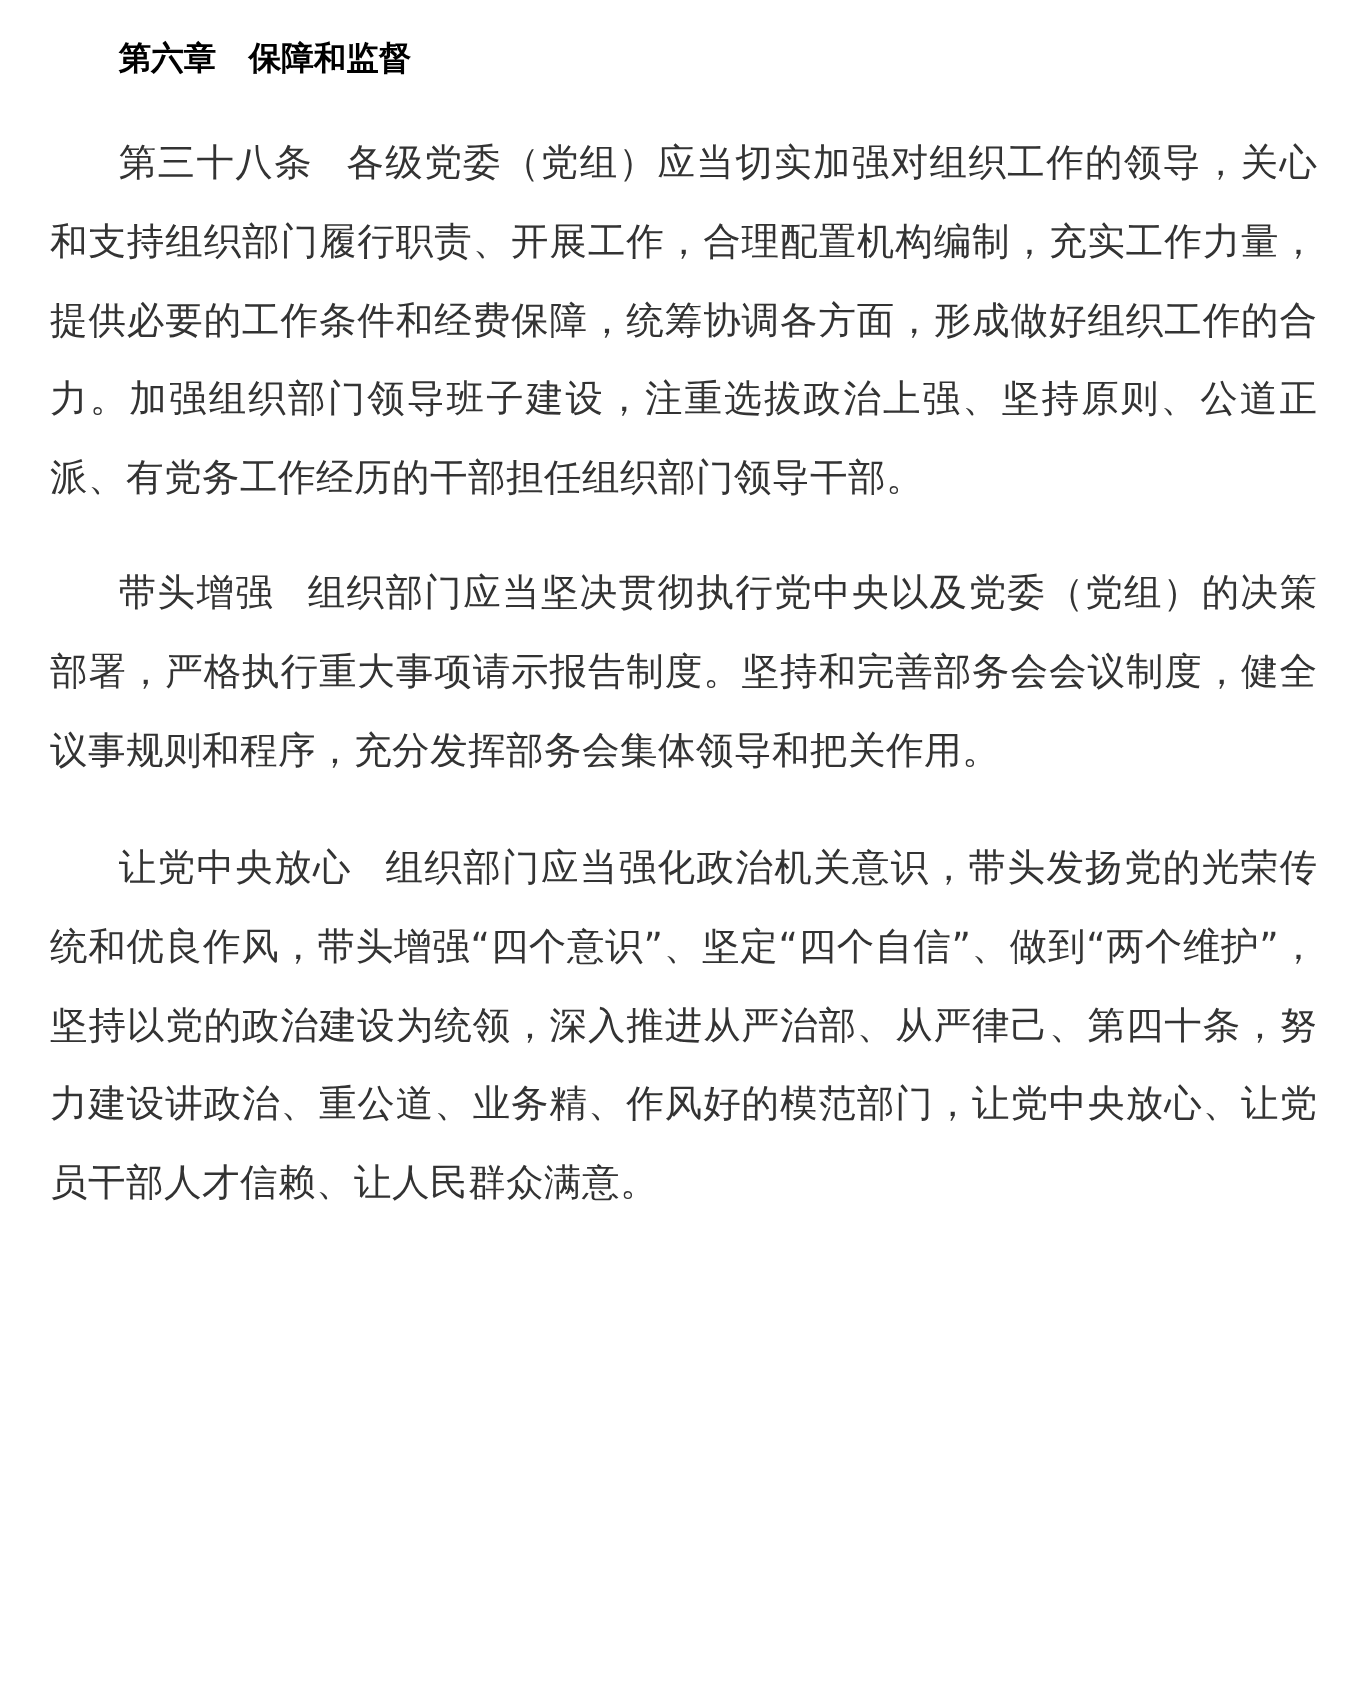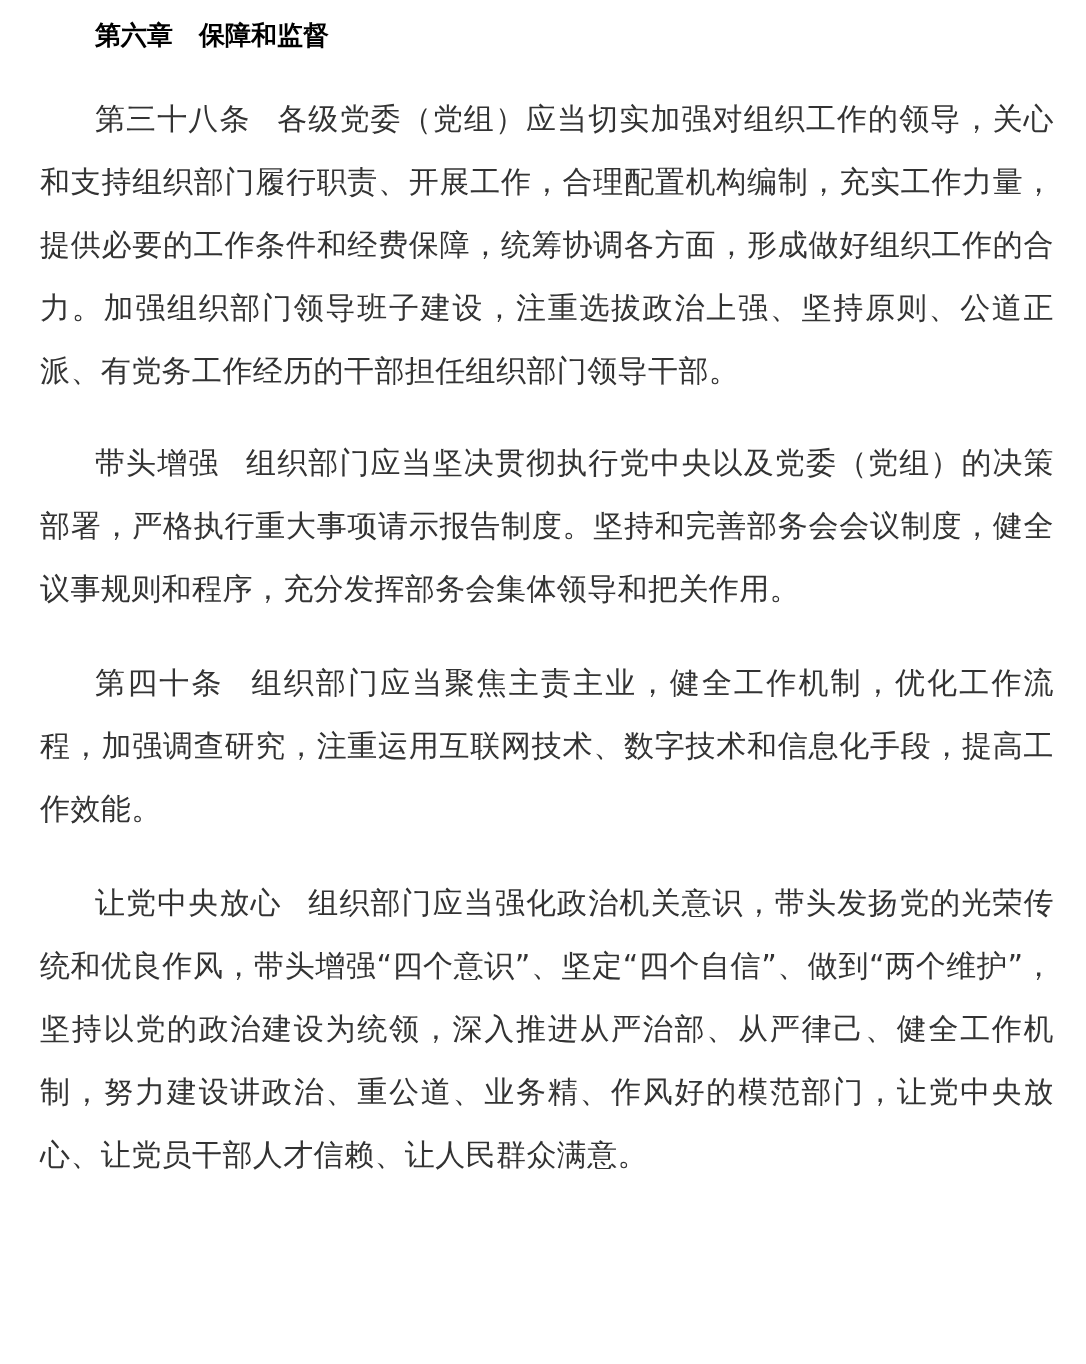--- a/index.html
+++ b/index.html
@@ -9,21 +9,21 @@
   }
   body {
     width: 1086px;
     height: 1364px;
     overflow: hidden;
     font-family: "DejaVu Sans", "Liberation Sans", sans-serif;
     color: #333333;
   }
   .doc {
     position: relative;
-    padding: 1px 32px 0 40px;
+    padding: 13px 32px 0 40px;
     box-sizing: border-box;
     width: 1086px;
   }
   .chapter-title {
     margin: 0;
     padding-top: 12px;
     height: 44px;
     line-height: 44px;
     font-size: 26px;
     font-weight: bold;
@@ -51,17 +51,16 @@
 </head>
 <body>
 
 <div class="doc">
   <h2 class="chapter-title"><span>第六章</span><span class="gap"></span><span>保障和监督</span></h2>
 
   <p class="para" id="p1"><span>第三十八条</span><span class="art-gap"></span><span>各级党委（党组）应当切实加强对组织工作的领导，关心和支持组织部门履行职责、开展工作，合理配置机构编制，充实工作力量，提供必要的工作条件和经费保障，统筹协调各方面，形成做好组织工作的合力。加强组织部门领导班子建设，注重选拔政治上强、坚持原则、公道正派、有党务工作经历的干部担任组织部门领导干部。</span></p>
 
   <p class="para" id="p2"><span>带头增强</span><span class="art-gap"></span><span>组织部门应当坚决贯彻执行党中央以及党委（党组）的决策部署，严格执行重大事项请示报告制度。坚持和完善部务会会议制度，健全议事规则和程序，充分发挥部务会集体领导和把关作用。</span></p>
 
-  <p class="para" id="p3"><span>第四十条</span><span class="art-gap"></span><span>组织部门应当聚焦主责主业，健全工作机制，优化工作流程，加强调查研究，注重运用互联网技术、数字技术和信息化手段，提高工作效能。</span></p>
 
-  <p class="para" id="p4"><span>让党中央放心</span><span class="art-gap"></span><span>组织部门应当强化政治机关意识，带头发扬党的光荣传统和优良作风，带头增强“四个意识”、坚定“四个自信”、做到“两个维护”，坚持以党的政治建设为统领，深入推进从严治部、从严律己、健全工作机制，努力建设讲政治、重公道、业务精、作风好的模范部门，让党中央放心、让党员干部人才信赖、让人民群众满意。</span></p>
+  <p class="para" id="p4"><span>让党中央放心</span><span class="art-gap"></span><span>组织部门应当强化政治机关意识，带头发扬党的光荣传统和优良作风，带头增强“四个意识”、坚定“四个自信”、做到“两个维护”，坚持以党的政治建设为统领，深入推进从严治部、从严律己、第四十条，努力建设讲政治、重公道、业务精、作风好的模范部门，让党中央放心、让党员干部人才信赖、让人民群众满意。</span></p>
 
 </div>
 
 </body></html>

